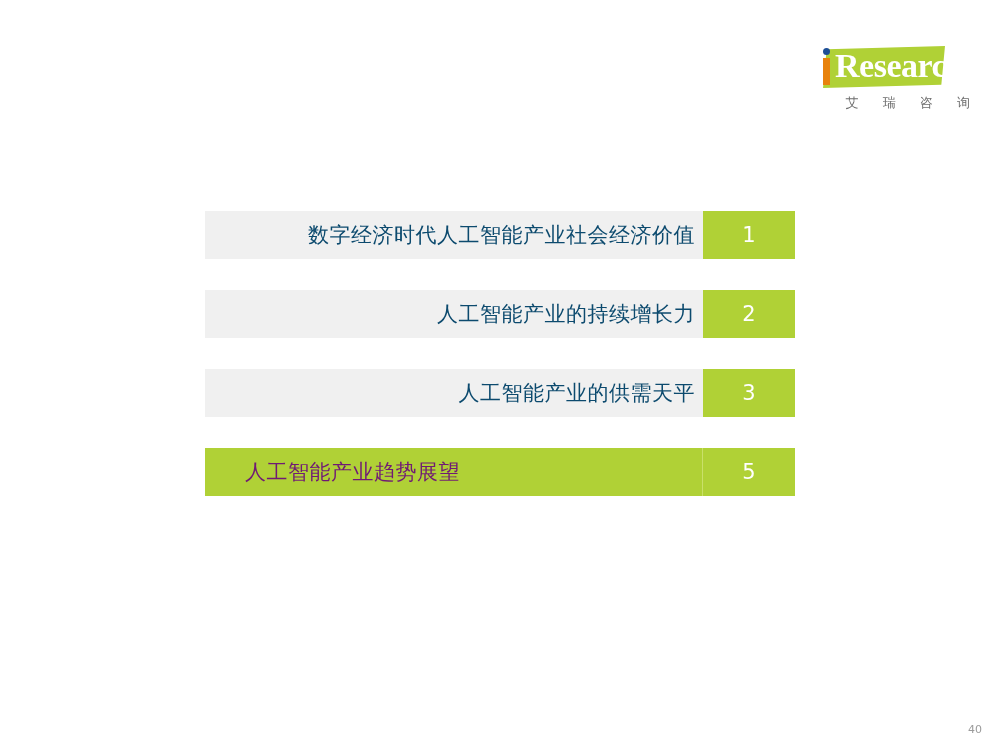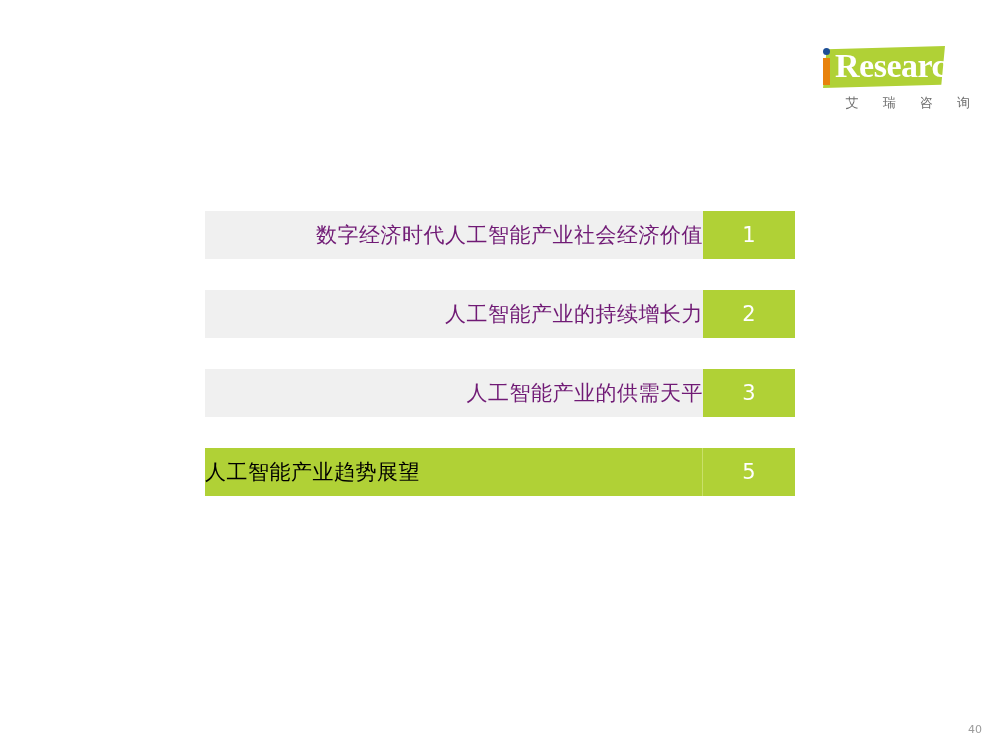--- a/index.html
+++ b/index.html
@@ -98,28 +98,30 @@
     margin-bottom: 0;
   }
   .agenda-row.active {
     background: #b0d136;
   }
   .agenda-label {
     flex: 1 1 auto;
     display: flex;
     align-items: center;
     justify-content: flex-end;
+    padding-right: 8px;
     font-size: 21px;
-    color: #701a75;
+    color: #0c4a6e;
     letter-spacing: 0.5px;
     font-family: "DejaVu Sans", sans-serif;
   }
   .agenda-row.active .agenda-label {
-    color: #000000;
+    color: #701a75;
     justify-content: flex-start;
+    padding-left: 40px;
     padding-right: 0;
   }
   .agenda-num {
     flex: 0 0 92px;
     background: #b0d136;
     display: flex;
     align-items: center;
     justify-content: center;
     font-size: 21px;
     color: #ffffff;

